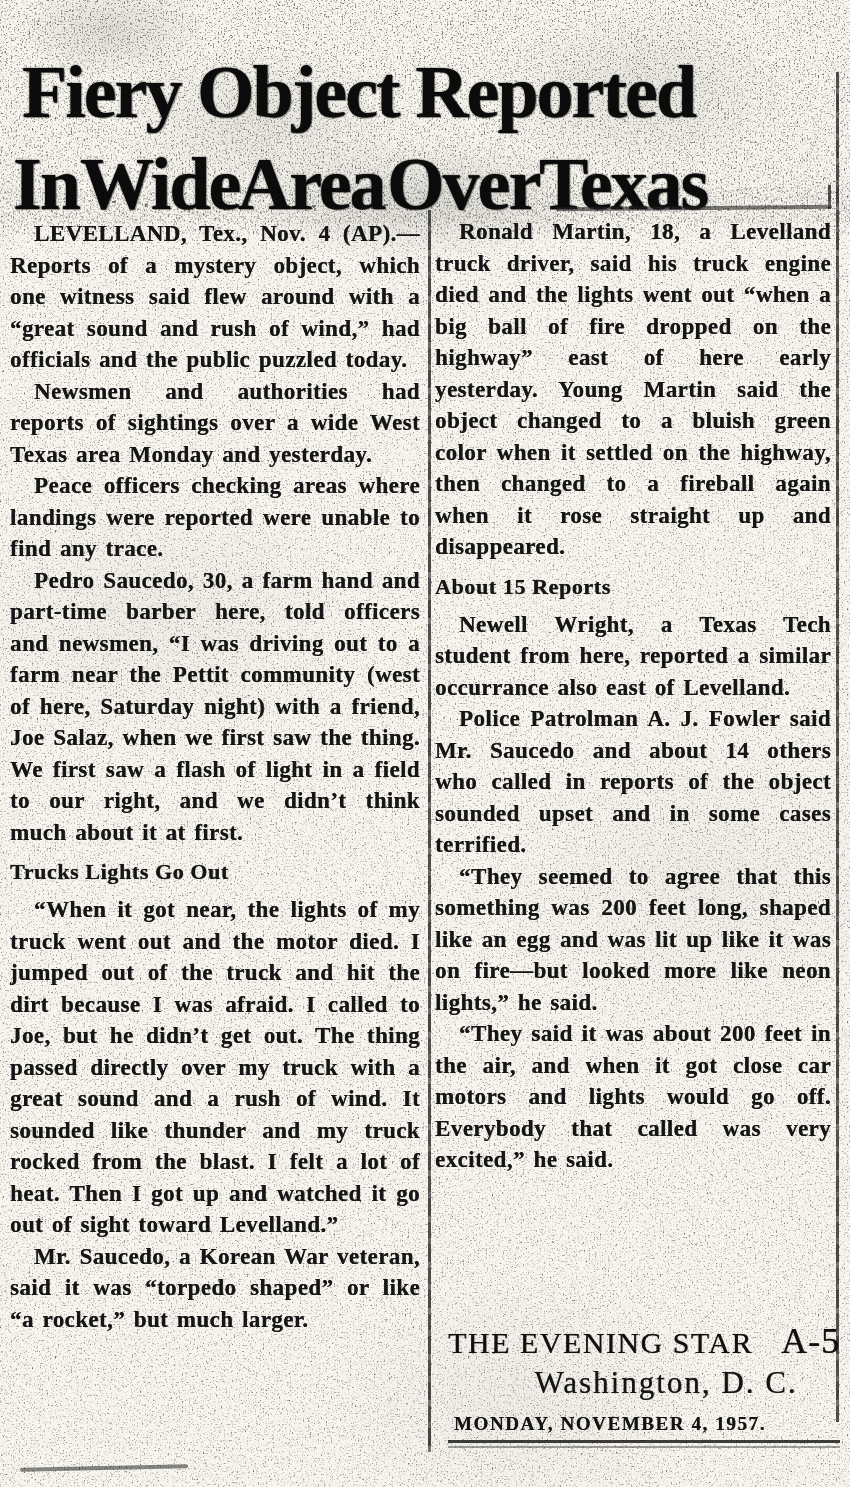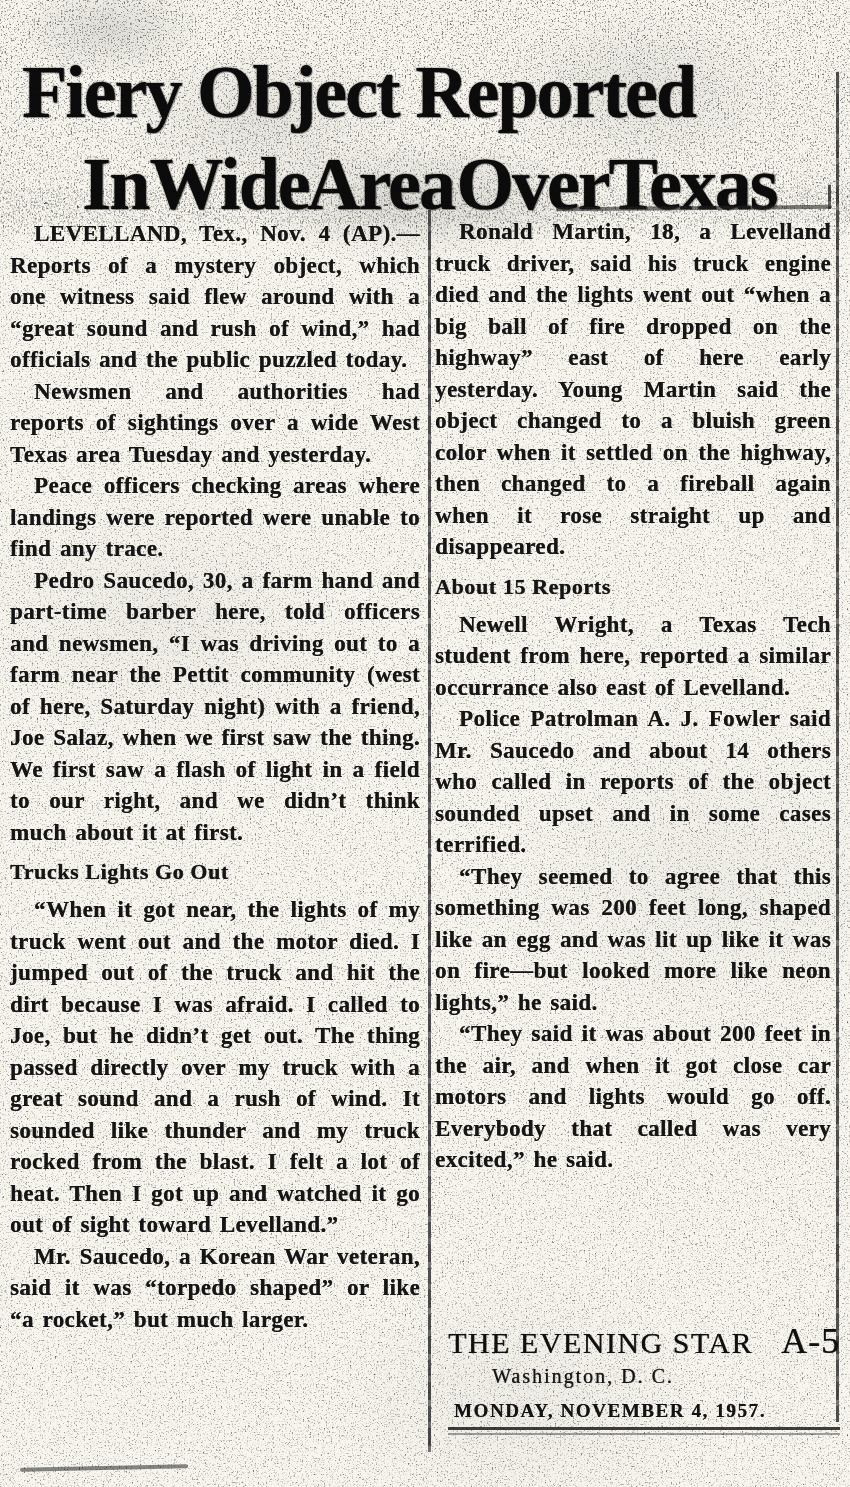--- a/index.html
+++ b/index.html
@@ -24,21 +24,21 @@
   .hl{
     font-weight:700;
     font-size:74px;
     line-height:92px;
     letter-spacing:-2px;
     white-space:nowrap;
     color:#0c0c0c;
     text-shadow:0 0 1.6px rgba(0,0,0,.9), 1.2px 1px 0 rgba(20,20,20,.28);
   }
   .hl-1{margin-left:22px;}
-  .hl-2{margin-left:13px;word-spacing:-14px;text-align:center;}
+  .hl-2{margin-left:13px;word-spacing:-14px;}
   
   .col{position:absolute;top:218px;}
   .col-left{left:10px;width:410px;}
   .col-right{left:435px;top:216px;width:396px;}
   .para{
     margin:0;
     text-indent:24px;
     font-size:23px;
     line-height:31.5px;
     letter-spacing:.4px;
@@ -87,22 +87,23 @@
   
   .masthead{position:absolute;left:448px;top:1320px;width:392px;}
   .m-row1{
     display:flex;justify-content:space-between;align-items:baseline;
     font-size:30px;letter-spacing:1.5px;color:#101010;
     text-shadow:.4px .4px .7px rgba(0,0,0,.7);
     gap:12px;
   }
   .m-page{font-size:36px;letter-spacing:1px;}
   .m-city{
-    margin:3px 0 0 44px;font-size:20px;letter-spacing:2px;color:#151515;
+    margin:3px 0 0 44px;font-size:31px;letter-spacing:2px;color:#151515;
     text-shadow:.4px .4px .7px rgba(0,0,0,.65);
+    text-align:center;
   }
   .m-date{
     margin:12px 0 0 6px;font-size:19px;font-weight:700;letter-spacing:1.6px;color:#141414;
     text-shadow:.3px .3px .6px rgba(0,0,0,.7);
   }
   .m-rule1{margin-top:5px;height:3px;background:#1d1d1d;opacity:.85;}
   .m-rule2{margin-top:3px;height:2px;background:#1d1d1d;opacity:.4;}
   
   .noise{
     position:absolute;inset:0;pointer-events:none;
@@ -118,21 +119,21 @@
     <div class="hl hl-1">Fiery Object Reported</div>
     <div class="hl hl-2">In Wide Area Over Texas</div>
   </div>
 
   <div class="h-smear speckle-band"></div>
   <div class="h-smear headline-underrule"></div>
   <div class="v-rule corner-hook"></div>
 
   <div class="col col-left">
       <p class="para">LEVELLAND, Tex., Nov. 4 (AP).—Reports of a mystery object, which one witness said flew around with a “great sound and rush of wind,” had officials and the public puzzled today.</p>
-      <p class="para">Newsmen and authorities had reports of sightings over a wide West Texas area Tuesday and yesterday.</p>
+      <p class="para">Newsmen and authorities had reports of sightings over a wide West Texas area Monday and yesterday.</p>
       <p class="para">Peace officers checking areas where landings were reported were unable to find any trace.</p>
       <p class="para">Pedro Saucedo, 30, a farm hand and part-time barber here, told officers and newsmen, “I was driving out to a farm near the Pettit community (west of here, Saturday night) with a friend, Joe Salaz, when we first saw the thing. We first saw a flash of light in a field to our right, and we didn’t think much about it at first.</p>
       <h3 class="subhead">Trucks Lights Go Out</h3>
       <p class="para">“When it got near, the lights of my truck went out and the motor died. I jumped out of the truck and hit the dirt because I was afraid. I called to Joe, but he didn’t get out. The thing passed directly over my truck with a great sound and a rush of wind. It sounded like thunder and my truck rocked from the blast. I felt a lot of heat. Then I got up and watched it go out of sight toward Levelland.”</p>
       <p class="para">Mr. Saucedo, a Korean War veteran, said it was “torpedo shaped” or like “a rocket,” but much larger.</p>
     </div>
   <div class="col col-right">
       <p class="para">Ronald Martin, 18, a Levelland truck driver, said his truck engine died and the lights went out “when a big ball of fire dropped on the highway” east of here early yesterday. Young Martin said the object changed to a bluish green color when it settled on the highway, then changed to a fireball again when it rose straight up and disappeared.</p>
       <h3 class="subhead">About 15 Reports</h3>
       <p class="para">Newell Wright, a Texas Tech student from here, reported a similar occurrance also east of Levelland.</p>

